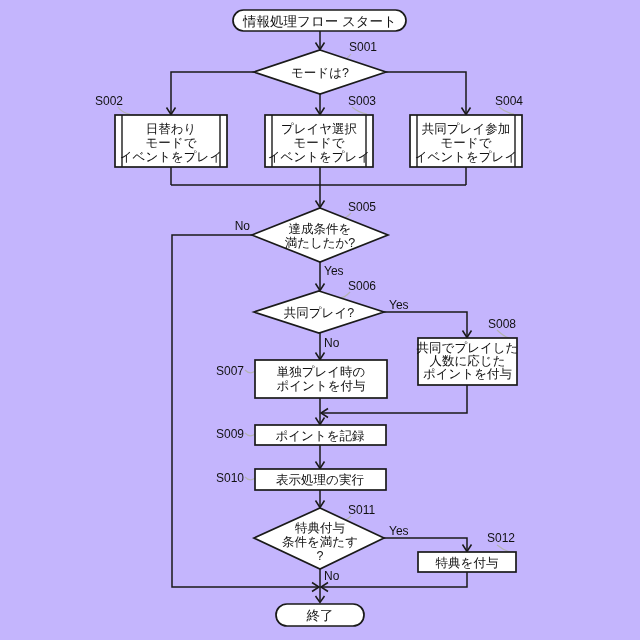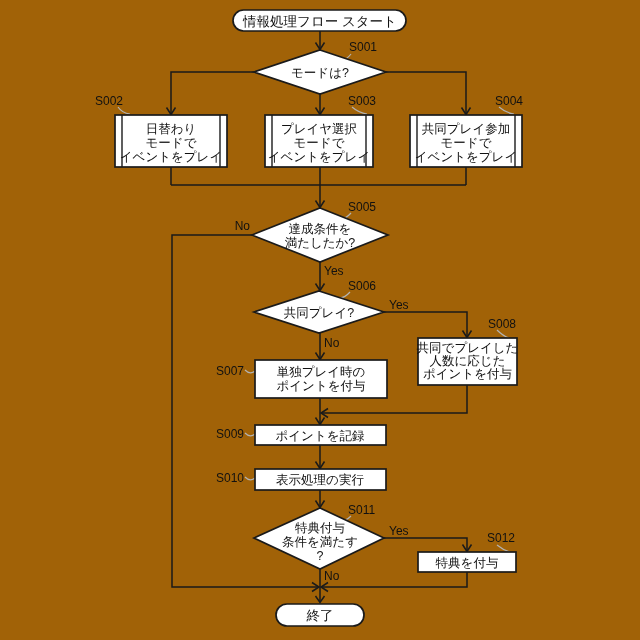--- a/index.html
+++ b/index.html
@@ -1,16 +1,16 @@
 <!DOCTYPE html>
 <html><head>
 <meta charset="utf-8">
 <style>
   html, body { margin: 0; padding: 0; background: #ffffff; }
-  .canvas { width: 640px; height: 640px; position: relative; background: #a16207; }
+  .canvas { width: 640px; height: 640px; position: relative; background: #c4b5fd; }
   svg { display: block; }
   text {
     font-family: "Liberation Sans", "DejaVu Sans", sans-serif;
     fill: #111111;
   }
   .shape   { fill: #ffffff; stroke: #1a1a1a; stroke-width: 1.7; }
   .inner   { stroke: #1a1a1a; stroke-width: 1.4; }
   .line    { fill: none; stroke: #1a1a1a; stroke-width: 1.5; }
   .arrow   { fill: none; stroke: #1a1a1a; stroke-width: 1.5; stroke-linejoin: miter; }
   .leader  { fill: none; stroke: #b3b3b3; stroke-width: 1.2; }

